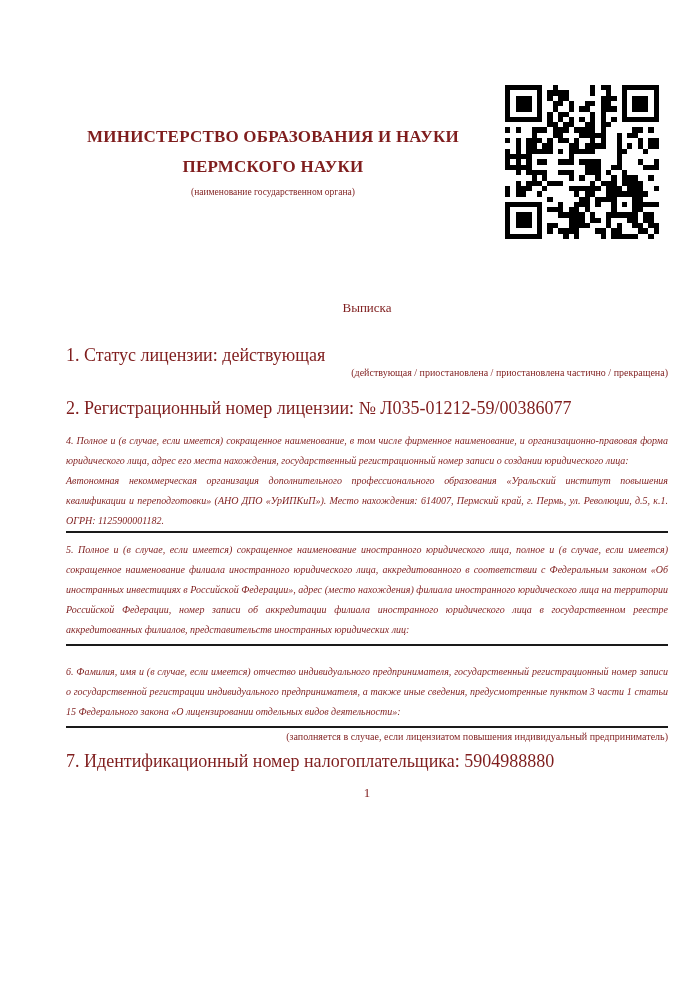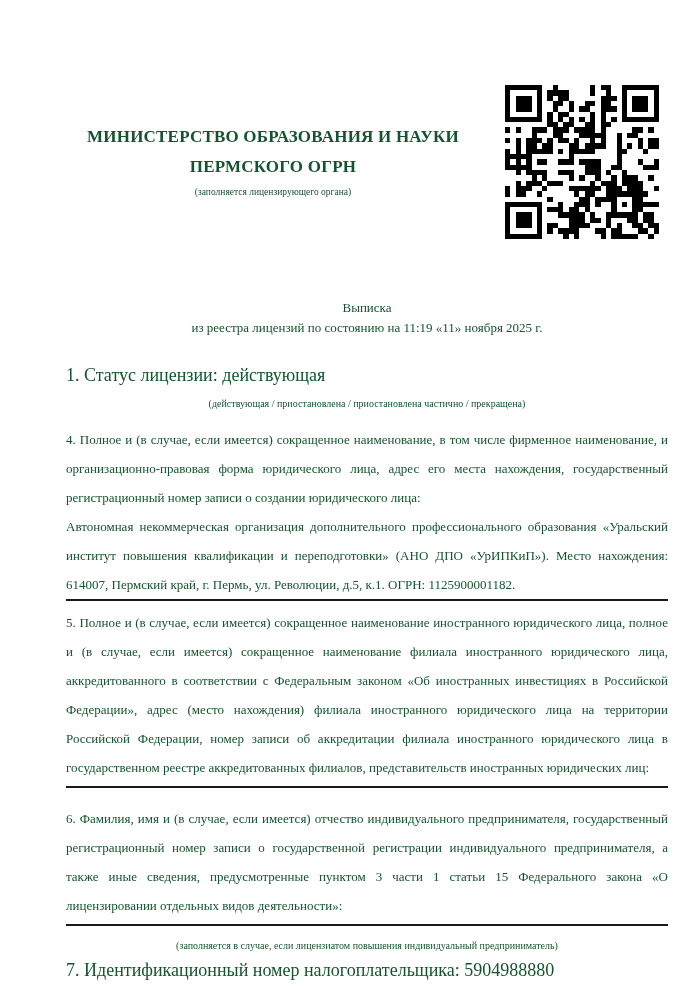--- a/index.html
+++ b/index.html
@@ -1,21 +1,21 @@
 <!DOCTYPE html>
 <html lang="ru"><head>
 <meta charset="utf-8">
 <style>
   * { margin: 0; padding: 0; box-sizing: border-box; }
   html, body { background: #ffffff; }
   .page {
     width: 700px;
     height: 989px;
     background: #ffffff;
-    color: #14532d;
+    color: #7f1d1d;
     font-family: "Liberation Serif", "DejaVu Serif", serif;
     position: relative;
     overflow: hidden;
     border-radius: 22px;
   }
   .content {
     padding-left: 66px;
     padding-right: 32px;
   }
   
@@ -53,29 +53,30 @@
     font-size: 13px;
     line-height: 20px;
   }
   
   .item { margin: 0; }
   .item-line {
     font-size: 18px;
     line-height: 18px;
   }
   .para {
-    font-size: 13px;
-    line-height: 29px;
+    font-size: 10px;
+    line-height: 20px;
     text-align: justify;
+    font-style: italic;
   }
   .item-note {
     font-size: 10px;
     line-height: 15px;
-    text-align: center;
-    margin-top: 12px;
+    text-align: right;
+    margin-top: 1px;
   }
   .rule {
     border-top: 2px solid #1a1a1a;
     height: 0;
   }
   .fill-gap { height: 4px; }
   .mt-item1 { margin-top: 28px; }
   .mt-item2 { margin-top: 19px; }
   .mt-item3 { margin-top: 15px; }
   .mt-item4 { margin-top: 14px; }
@@ -91,23 +92,23 @@
 </style>
 </head>
 <body>
 
 <div class="page">
 
   <header class="doc-header">
     <div class="ministry">
       <div class="ministry-name">
         <span>МИНИСТЕРСТВО ОБРАЗОВАНИЯ И НАУКИ</span><br>
-        <span>ПЕРМСКОГО ОГРН</span>
+        <span>ПЕРМСКОГО НАУКИ</span>
       </div>
-      <div class="ministry-caption">(заполняется лицензирующего органа)</div>
+      <div class="ministry-caption">(наименование государственном органа)</div>
     </div>
     <div class="qr">
       <svg id="qr" viewBox="0 0 29 29" xmlns="http://www.w3.org/2000/svg">
           <rect x="0" y="0" width="1" height="1"></rect>
           <rect x="1" y="0" width="1" height="1"></rect>
           <rect x="2" y="0" width="1" height="1"></rect>
           <rect x="3" y="0" width="1" height="1"></rect>
           <rect x="4" y="0" width="1" height="1"></rect>
           <rect x="5" y="0" width="1" height="1"></rect>
           <rect x="6" y="0" width="1" height="1"></rect>
@@ -521,28 +522,30 @@
           <rect x="24" y="28" width="1" height="1"></rect>
           <rect x="27" y="28" width="1" height="1"></rect>
         </svg>
     </div>
   </header>
 
   <div class="content">
 
     <div class="doc-title">
       <div>Выписка</div>
-      <div>из реестра лицензий по состоянию на 11:19 «11» ноября 2025 г.</div>
     </div>
 
     <section class="item mt-item1">
       <p class="item-line"><span>1. Статус лицензии:</span> <span>действующая</span></p>
       <p class="item-note">(действующая / приостановлена / приостановлена частично / прекращена)</p>
     </section>
 
+    <section class="item mt-item2">
+      <p class="item-line"><span>2. Регистрационный номер лицензии:</span> <span>№ Л035-01212-59/00386077</span></p>
+    </section>
 
 
     <section class="item mt-item4">
       <p class="para">4. Полное и (в случае, если имеется) сокращенное наименование, в том числе фирменное наименование, и организационно-правовая форма юридического лица, адрес его места нахождения, государственный регистрационный номер записи о создании юридического лица:</p>
       <p class="para">Автономная некоммерческая организация дополнительного профессионального образования «Уральский институт повышения квалификации и переподготовки» (АНО ДПО «УрИПКиП»). Место нахождения: 614007, Пермский край, г. Пермь, ул. Революции, д.5, к.1. ОГРН: 1125900001182.</p>
       <div class="rule"></div>
     </section>
 
     <section class="item mt-item5">
       <p class="para">5. Полное и (в случае, если имеется) сокращенное наименование иностранного юридического лица, полное и (в случае, если имеется) сокращенное наименование филиала иностранного юридического лица, аккредитованного в соответствии с Федеральным законом «Об иностранных инвестициях в Российской Федерации», адрес (место нахождения) филиала иностранного юридического лица на территории Российской Федерации, номер записи об аккредитации филиала иностранного юридического лица в государственном реестре аккредитованных филиалов, представительств иностранных юридических лиц:</p>

